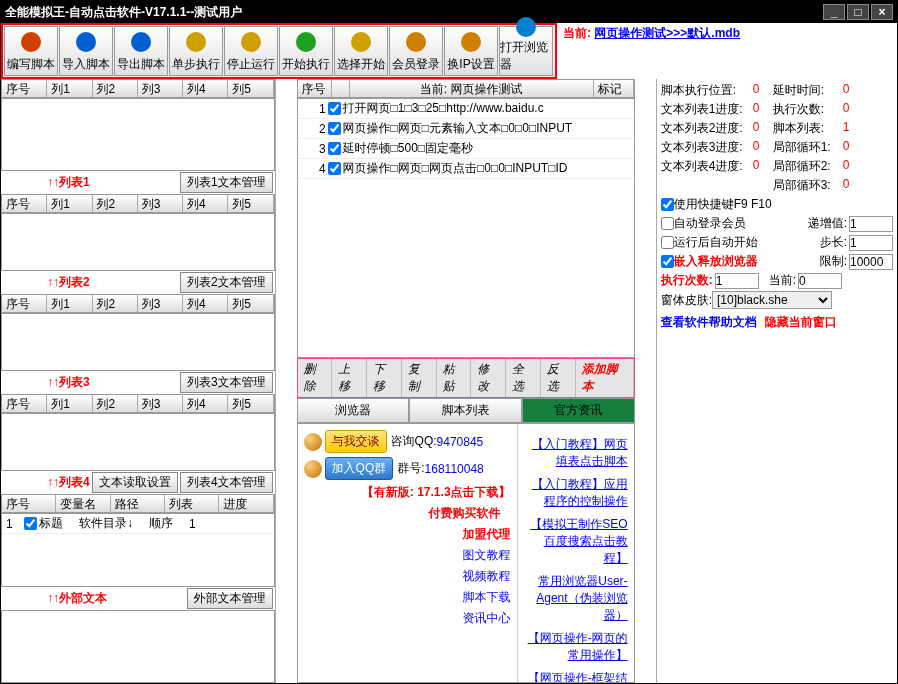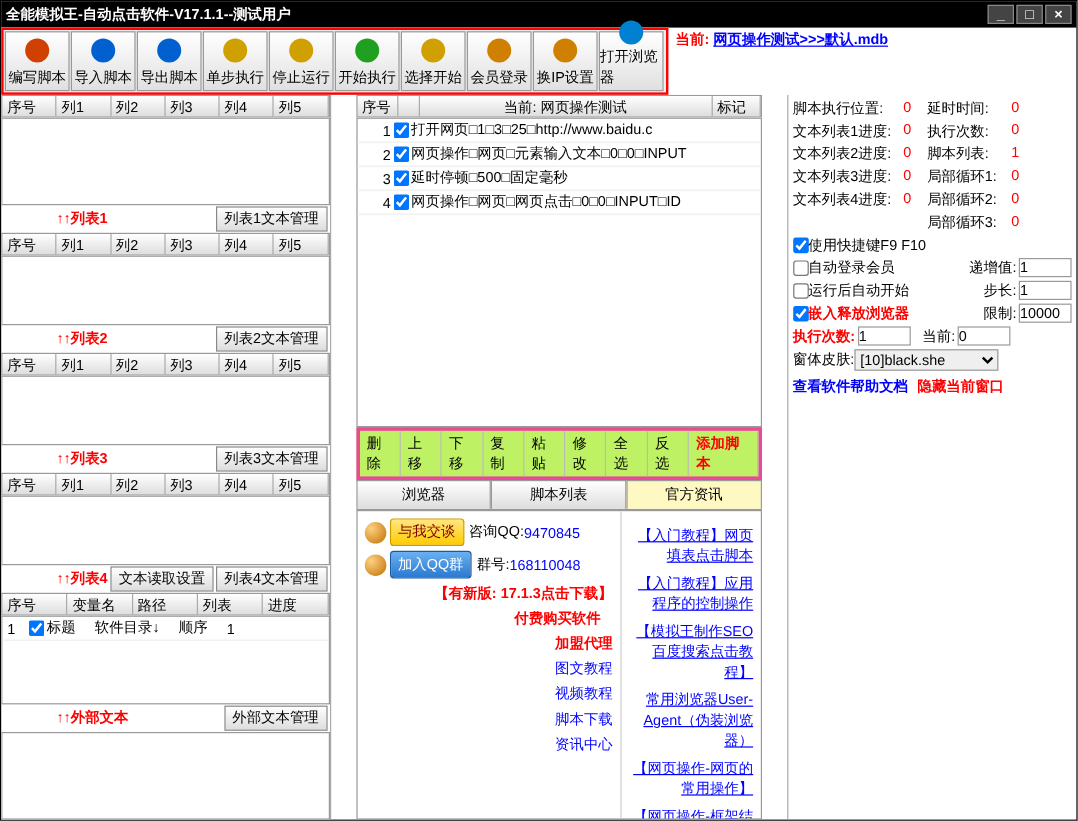--- a/index.html
+++ b/index.html
@@ -24,30 +24,30 @@
 .list-block { border: 1px solid #999; flex: 1; min-height: 30px; background: #fff; }
 .list-title { display: flex; align-items: center; padding: 1px 2px; }
 .list-title .lt { color: #f00; font-weight: bold; flex: 1; margin-left: 44px; }
 .list-title .lbtn { border: 1px solid #888; background: linear-gradient(#fff,#ddd); padding: 1px 6px; cursor: pointer; margin-left: 2px; }
 .row { display: flex; align-items: center; border-bottom: 1px solid #eee; padding: 1px 2px; }
 .row .cell { padding: 0 2px; white-space: nowrap; overflow: hidden; }
 .stat-line { display: flex; padding: 1px 0; }
 .stat-line .k { width: 92px; }
 .stat-line .v { color: #f00; width: 20px; }
 .stat-line .k2 { width: 70px; }
-.chk-line { display: flex; padding: 1px 0; }
+.chk-line { display: flex; align-items: center; padding: 1px 0; }
 .chk-line input[type=text] { width: 44px; height: 16px; border: 1px solid #999; margin-left: 2px; }
 .red { color: #f00; font-weight: bold; }
 .skin-line select { width: 120px; height: 18px; border: 1px solid #999; }
-.ops { display: flex; border: 3px solid #ec4899; background: #bef264; }
+.ops { display: flex; border: 1px solid #ec4899; background: #e5e5e5; font-style: italic; }
 .ops .op { padding: 2px 6px; border-right: 1px solid #bbb; cursor: pointer; }
 .ops .op.red { color: #f00; }
 .tabs { display: flex; border-bottom: 1px solid #999; }
 .tab { flex: 1; text-align: center; padding: 3px; border: 1px solid #999; border-bottom: none; background: linear-gradient(#fff,#ddd); cursor: pointer; }
-.tab.active { background: #fef9c3; }
+.tab.active { background: #15803d; }
 .tabcontent { flex: 1; display: flex; border: 1px solid #999; overflow: hidden; text-align: right; }
 .tc-left { width: 220px; padding: 6px; border-right: 1px solid #ccc; }
 .tc-left .contact { display: flex; align-items: center; margin-bottom: 4px; }
 .tc-left .btn-yellow { background: linear-gradient(#ffe680,#ffcc00); border: 1px solid #cc9900; border-radius: 3px; padding: 2px 6px; color: #800000; cursor: pointer; margin-right: 4px; }
 .tc-left .btn-blue { background: linear-gradient(#6bb0f0,#2a7ad0); border: 1px solid #1a5aa0; border-radius: 3px; padding: 2px 6px; color: #fff; cursor: pointer; margin-right: 4px; }
 .tc-left .cv { color: #00f; }
 .tc-left .lnk { display: block; margin: 4px 0; cursor: pointer; }
 .tc-left .lnk.red { color: #f00; }
 .tc-left .lnk.blue { color: #00f; }
 .tc-right { flex: 1; padding: 6px; }

